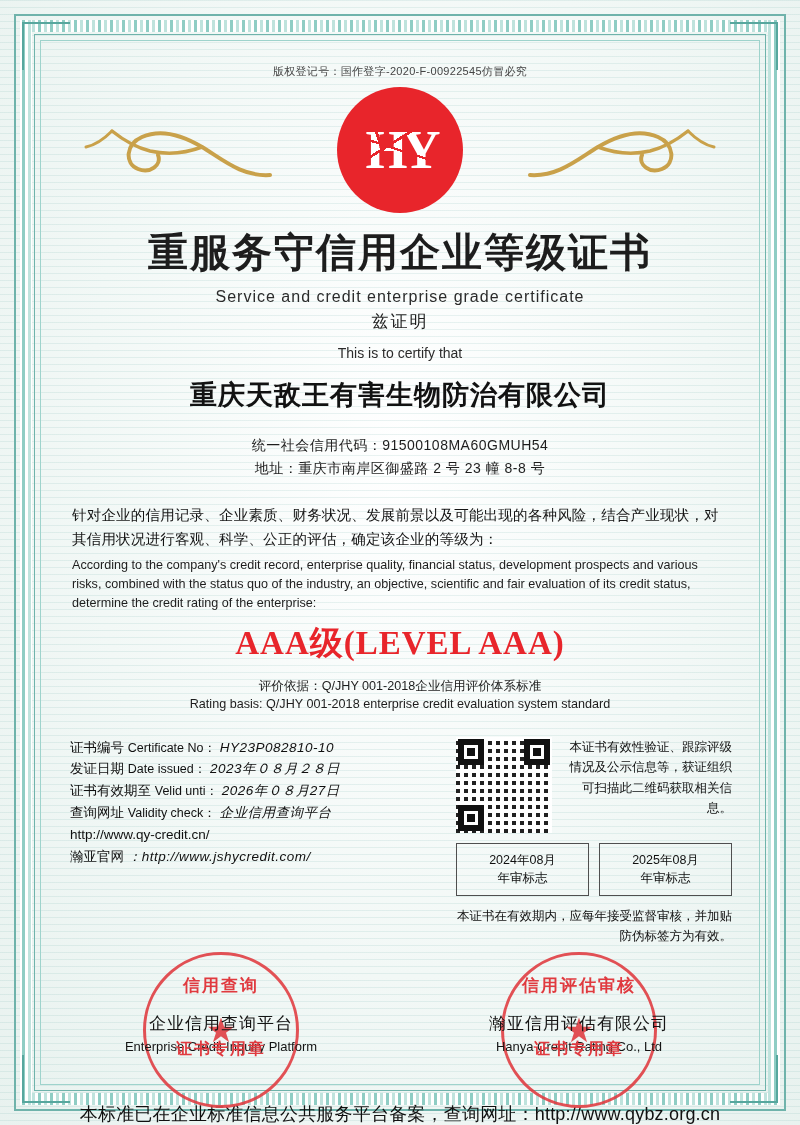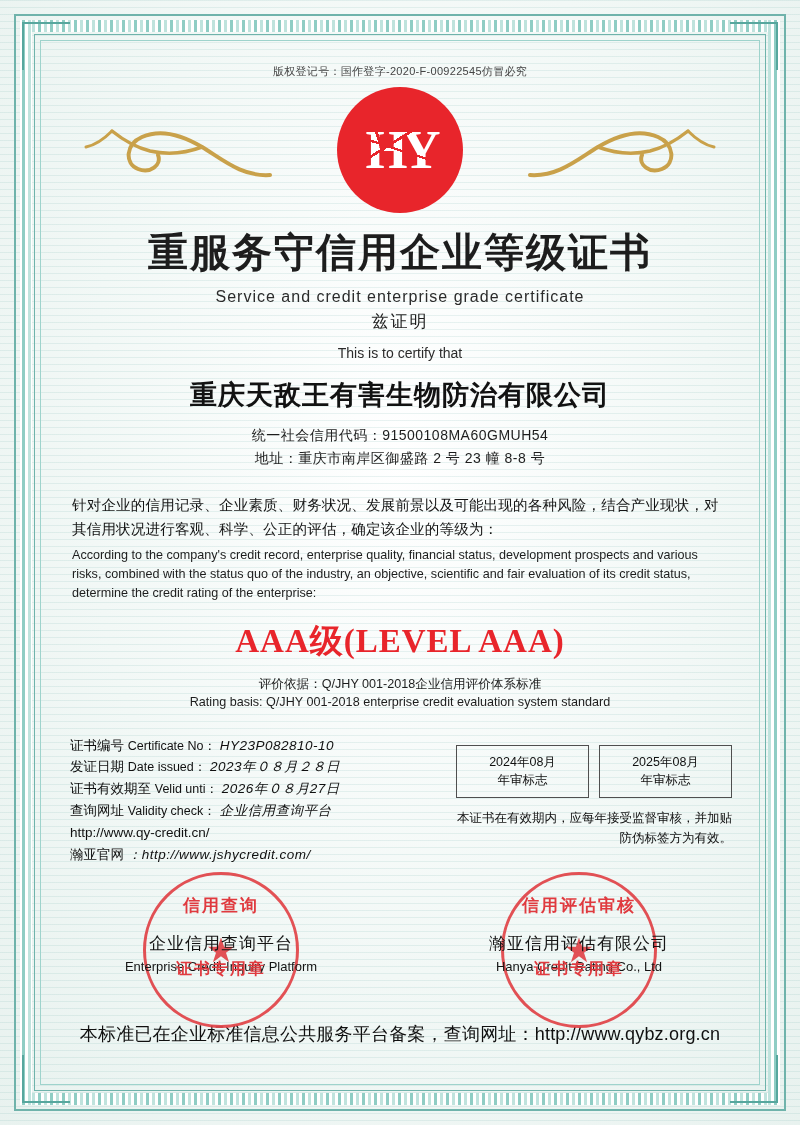--- a/index.html
+++ b/index.html
@@ -170,21 +170,21 @@
     font-family: "Liberation Serif", serif;
     font-size: 27px;
     font-weight: bold;
     color: #121212;
     letter-spacing: 1px;
     margin-top: 16px;
   }
   .credit-code {
     font-size: 14px;
     color: #1d1d1d;
-    margin-top: 14px;
+    margin-top: 24px;
     letter-spacing: 0.5px;
   }
   .address {
     font-size: 14px;
     color: #1d1d1d;
     margin-top: 5px;
     letter-spacing: 0.5px;
   }
 
   .para {
@@ -203,21 +203,21 @@
     line-height: 1.5;
     margin-top: 4px;
   }
 
   .level {
     font-family: "Liberation Serif", serif;
     font-size: 33px;
     font-weight: bold;
     color: #e8252b;
     letter-spacing: 1px;
-    margin-top: 16px;
+    margin-top: 8px;
   }
   .basis-cn {
     font-size: 12.6px;
     color: #1d1d1d;
     margin-top: 12px;
   }
   .basis-en {
     font-size: 12.6px;
     color: #1d1d1d;
     margin-top: 2px;
@@ -462,20 +462,28 @@
           <span class="val">企业信用查询平台</span>
         </div>
         <div class="row">http://www.qy-credit.cn/</div>
         <div class="row">
           <span>瀚亚官网</span>
           <span class="val">：http://www.jshycredit.com/</span>
         </div>
       </div>
 
       <div class="details-right">
+        <div class="qr-row">
+          <div class="qr">
+            <span class="eye tl"></span>
+            <span class="eye tr"></span>
+            <span class="eye bl"></span>
+          </div>
+          <div class="qr-note">本证书有效性验证、跟踪评级情况及公示信息等，获证组织可扫描此二维码获取相关信息。</div>
+        </div>
 
         <div class="stamp-boxes">
           <div class="stamp-box">
             <div>2024年08月</div>
             <div>年审标志</div>
           </div>
           <div class="stamp-box">
             <div>2025年08月</div>
             <div>年审标志</div>
           </div>

